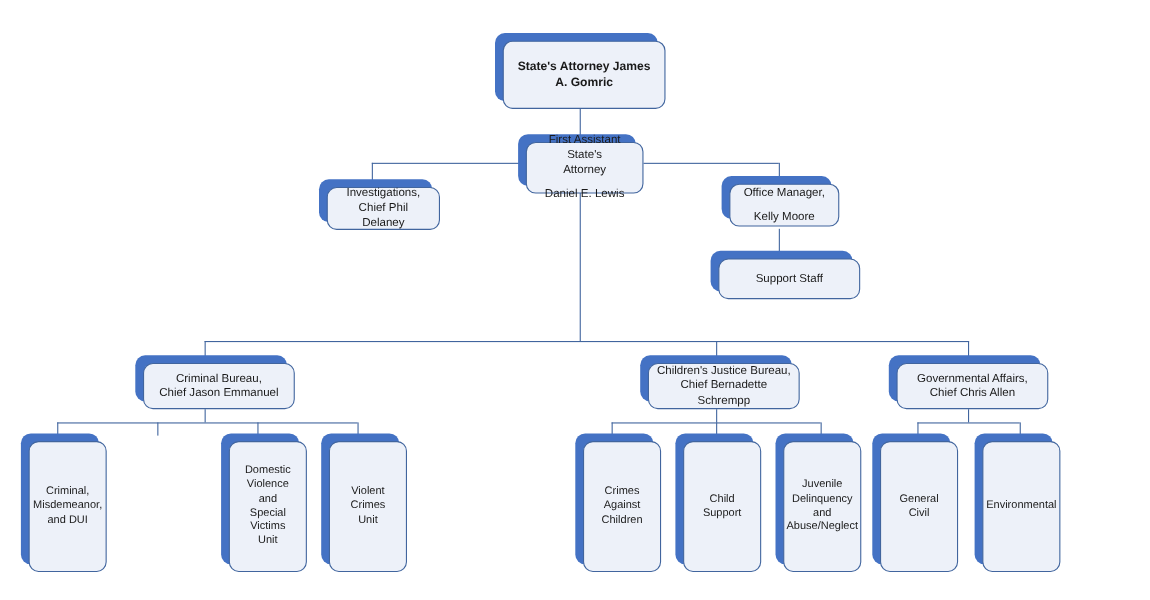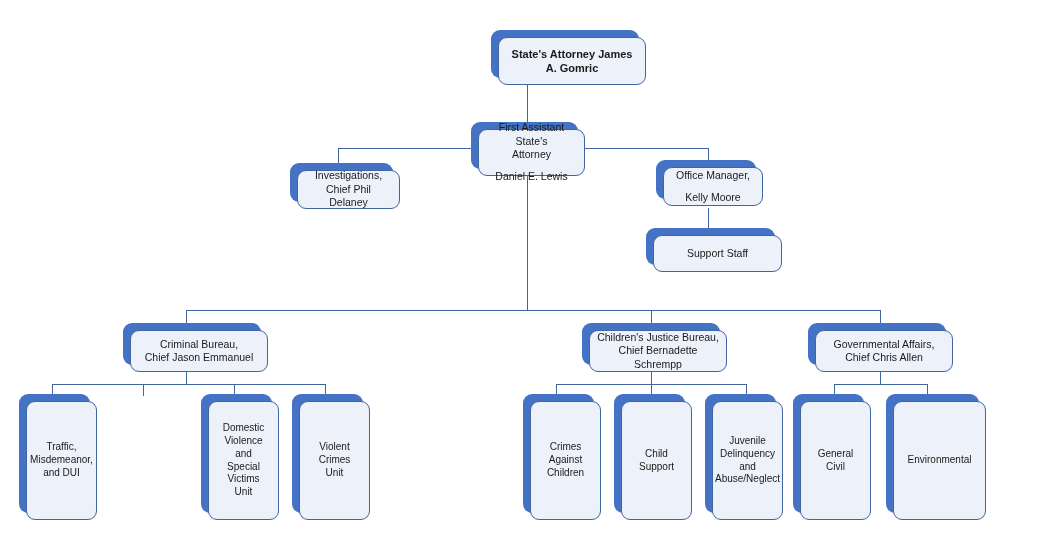--- a/index.html
+++ b/index.html
@@ -101,21 +101,21 @@
   <div class="line h" style="left:556px; top:384px; width:190px;"></div>
   <div class="line v" style="left:556px; top:384px; height:12px;"></div>
   <div class="line v" style="left:651px; top:384px; height:12px;"></div>
   <div class="line v" style="left:746px; top:384px; height:12px;"></div>
 
   <div class="line v" style="left:880px; top:372px; height:12px;"></div>
   <div class="line h" style="left:834px; top:384px; width:93px;"></div>
   <div class="line v" style="left:834px; top:384px; height:12px;"></div>
   <div class="line v" style="left:927px; top:384px; height:12px;"></div>
 
-  <div class="node root" style="left:450px; top:30px; width:155px; height:55px;margin-left:41px;">
+  <div class="node root" style="left:450px; top:30px; width:155px; height:69px;">
     <div class="shadow"></div>
     <div class="face">
       <span class="ln">State's Attorney James A. Gomric</span>
     </div>
   </div>
 
   <div class="node" style="left:471px; top:122px; width:114px; height:54px;">
     <div class="shadow"></div>
     <div class="face">
       <span class="ln">First Assistant State's
@@ -167,21 +167,21 @@
     <div class="shadow"></div>
     <div class="face">
       <span class="ln">Governmental Affairs,
 Chief Chris Allen</span>
     </div>
   </div>
 
   <div class="node tall" style="left:19px; top:394px; width:78px; height:126px;">
     <div class="shadow"></div>
     <div class="face">
-      <span class="ln">Traffic,
+      <span class="ln">Criminal,
 Misdemeanor,
 and DUI</span>
     </div>
   </div>
 
 
   <div class="node tall" style="left:201px; top:394px; width:78px; height:126px;">
     <div class="shadow"></div>
     <div class="face">
       <span class="ln">Domestic
@@ -223,20 +223,20 @@
     </div>
   </div>
 
   <div class="node tall" style="left:793px; top:394px; width:78px; height:126px;">
     <div class="shadow"></div>
     <div class="face">
       <span class="ln">General Civil</span>
     </div>
   </div>
 
-  <div class="node tall" style="left:886px; top:394px; width:100px; height:126px;">
+  <div class="node tall" style="left:886px; top:394px; width:78px; height:126px;">
     <div class="shadow"></div>
     <div class="face">
       <span class="ln">Environmental</span>
     </div>
   </div>
 
 </div>
 
 </body></html>

